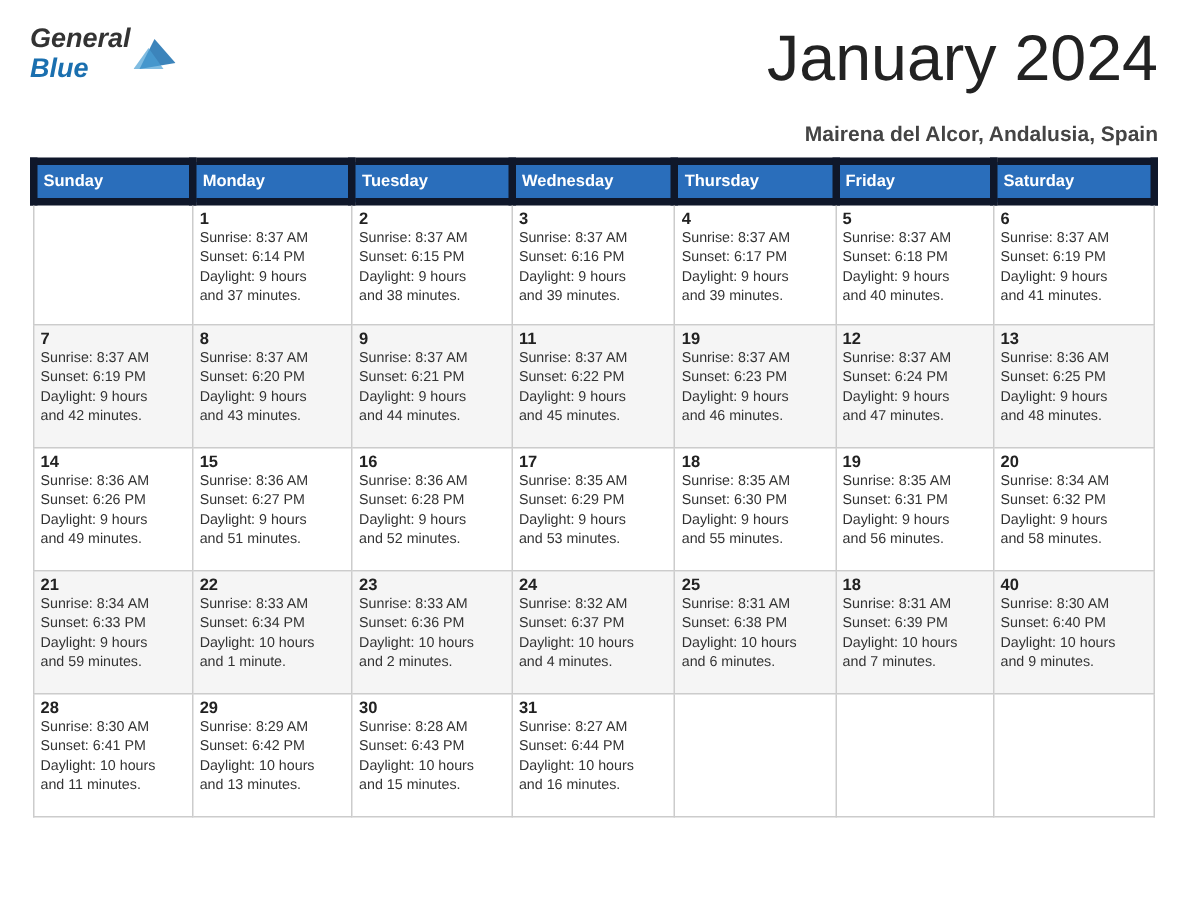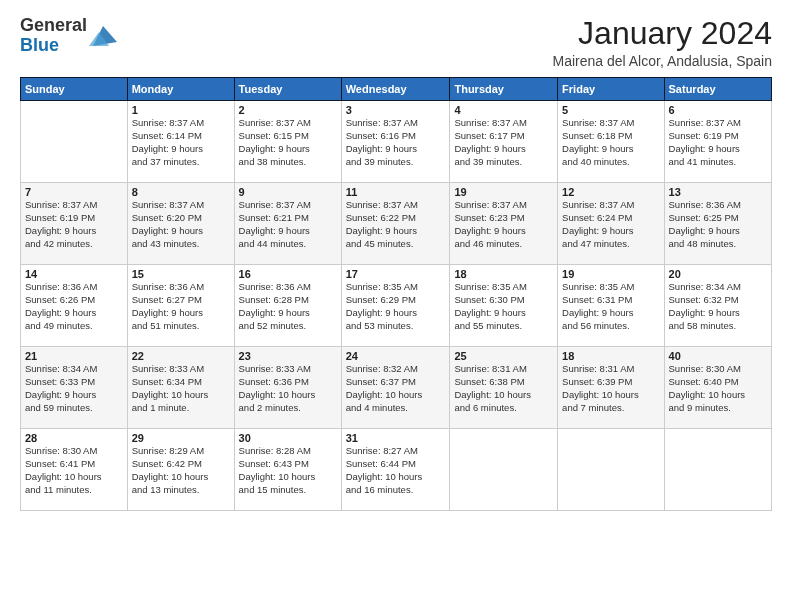--- a/index.html
+++ b/index.html
@@ -19,60 +19,62 @@
     .header {
       display: flex;
       justify-content: space-between;
       align-items: flex-start;
       margin-bottom: 8px;
     }
     .logo {
       display: flex;
       align-items: center;
       gap: 0;
+      font-style: italic;
     }
     .logo-text {
       font-size: 18px;
       font-weight: bold;
       line-height: 1.1;
     }
     .logo-general { color: #333; }
     .logo-blue { color: #1a6faf; }
     .logo-icon {
       width: 28px;
       height: 28px;
       margin-left: 2px;
     }
     .title-block {
       text-align: right;
     }
     .main-title {
-      font-size: 32px;
+      font-size: 43px;
       font-weight: normal;
       color: #222;
       line-height: 1.1;
     }
     .subtitle {
       font-size: 14px;
       color: #444;
-      margin-top: 2px;
+      margin-top: 18px;
+      font-weight: bold;
     }
     .calendar {
       width: 100%;
       border-collapse: collapse;
       font-size: 10px;
     }
     .calendar thead tr th {
       background: #2a6ebb;
       color: #fff;
       font-size: 11px;
       font-weight: bold;
       padding: 5px 4px;
       text-align: left;
-      border: 1px solid #0f172a;
+      border: 5px solid #0f172a;
     }
     .calendar tbody tr td {
       border: 1px solid #ccc;
       vertical-align: top;
       padding: 3px 4px;
       width: 113px;
       height: 82px;
       background: #fff;
     }
     .calendar tbody tr:nth-child(even) td {

